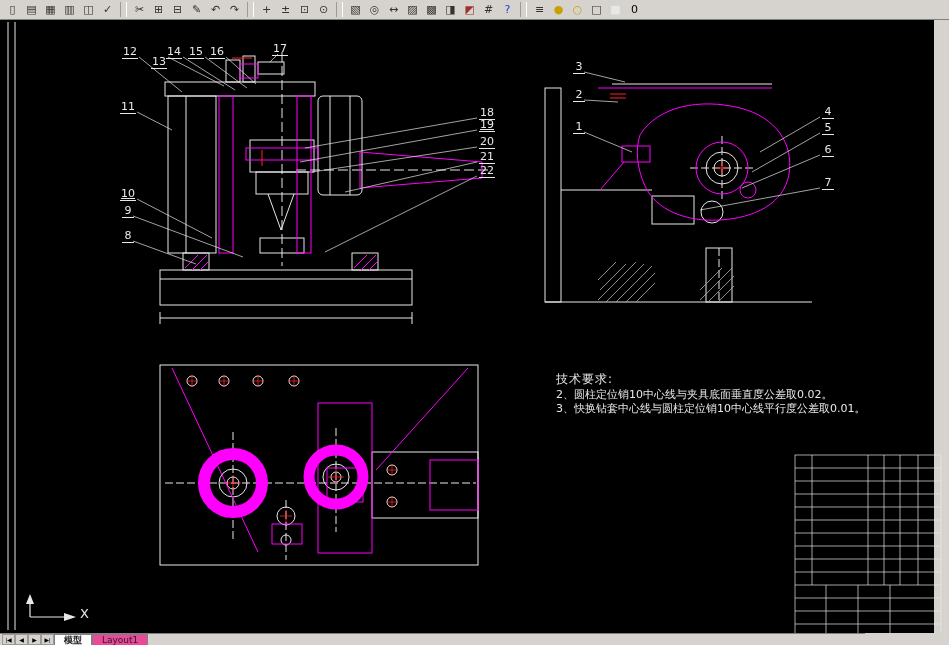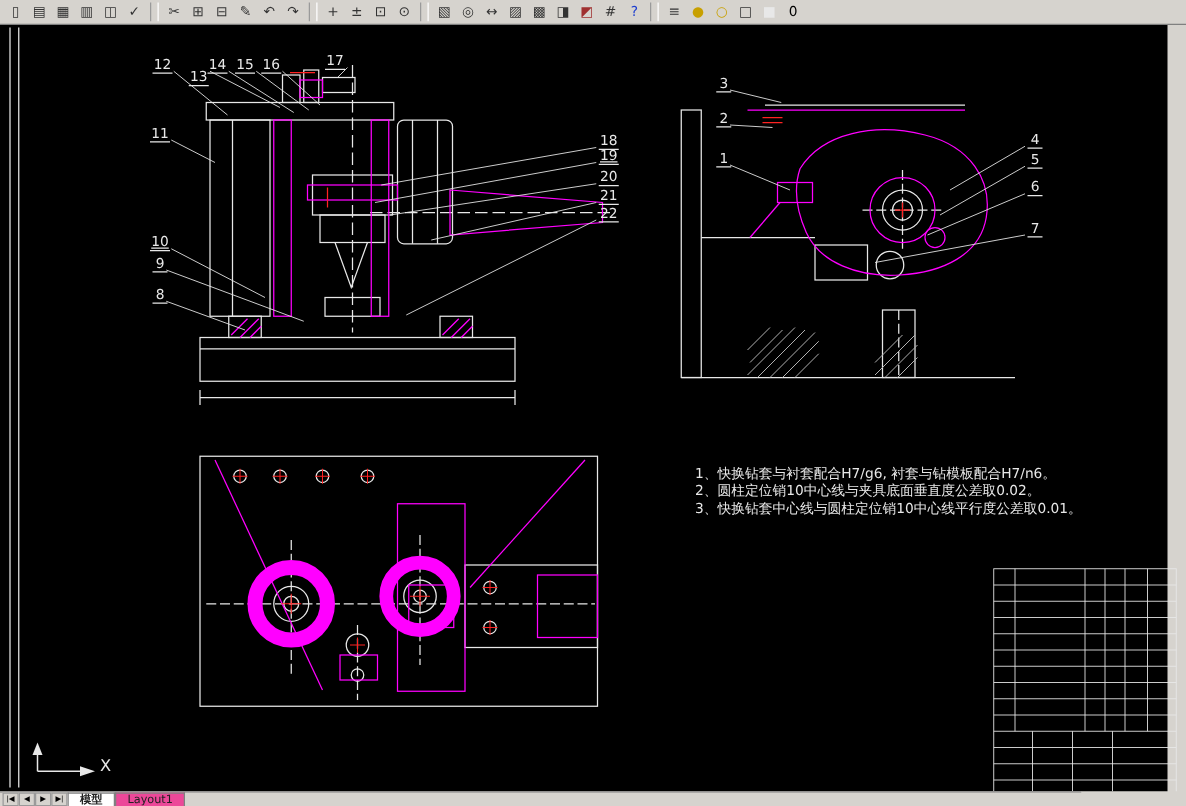--- a/index.html
+++ b/index.html
@@ -235,42 +235,42 @@
         <line x1="820" y1="188" x2="700" y2="210"></line>
       </g>
   </svg>
 
   <div id="callouts">
       <div class="callout" style="left: 122px; top: 26px;">12</div>
       <div class="callout" style="left: 151px; top: 36px; text-align: center;">13</div>
       <div class="callout" style="left: 166px; top: 26px;">14</div>
       <div class="callout" style="left: 188px; top: 26px;">15</div>
       <div class="callout" style="left: 209px; top: 26px;">16</div>
-      <div class="callout" style="left: 260px; top: 23px; text-align: center;">17</div>
+      <div class="callout" style="left: 272px; top: 23px; text-align: center;">17</div>
       <div class="callout" style="left: 120px; top: 81px;">11</div>
       <div class="callout" style="left: 120px; top: 168px; text-decoration: underline;">10</div>
       <div class="callout" style="left: 122px; top: 185px;">9</div>
       <div class="callout" style="left: 122px; top: 210px;">8</div>
       <div class="callout" style="left: 479px; top: 87px;">18</div>
       <div class="callout" style="left: 479px; top: 99px; text-decoration: underline;">19</div>
       <div class="callout" style="left: 479px; top: 116px;">20</div>
       <div class="callout" style="left: 479px; top: 131px;">21</div>
       <div class="callout" style="left: 479px; top: 145px;">22</div>
       <div class="callout" style="left: 573px; top: 41px;">3</div>
       <div class="callout" style="left: 573px; top: 69px;">2</div>
       <div class="callout" style="left: 573px; top: 101px;">1</div>
       <div class="callout" style="left: 822px; top: 86px;">4</div>
       <div class="callout" style="left: 822px; top: 102px;">5</div>
       <div class="callout" style="left: 822px; top: 124px;">6</div>
       <div class="callout" style="left: 822px; top: 157px;">7</div>
     </div>
 
   <div class="tech">
+    <div class="tech-title">技术要求:</div>
     <div id="tech-lines">
-        <div class="tech-line">1、快换钻套与衬套配合H7/g6, 衬套与钻模板配合H7/n6。</div>
         <div class="tech-line">2、圆柱定位销10中心线与夹具底面垂直度公差取0.02。</div>
         <div class="tech-line">3、快换钻套中心线与圆柱定位销10中心线平行度公差取0.01。</div>
       </div>
   </div>
 
   <div class="ucs-x">X</div>
 </div>
 
 <div class="tabbar" id="tabs">
     <button class="navbtn">|◀</button>

